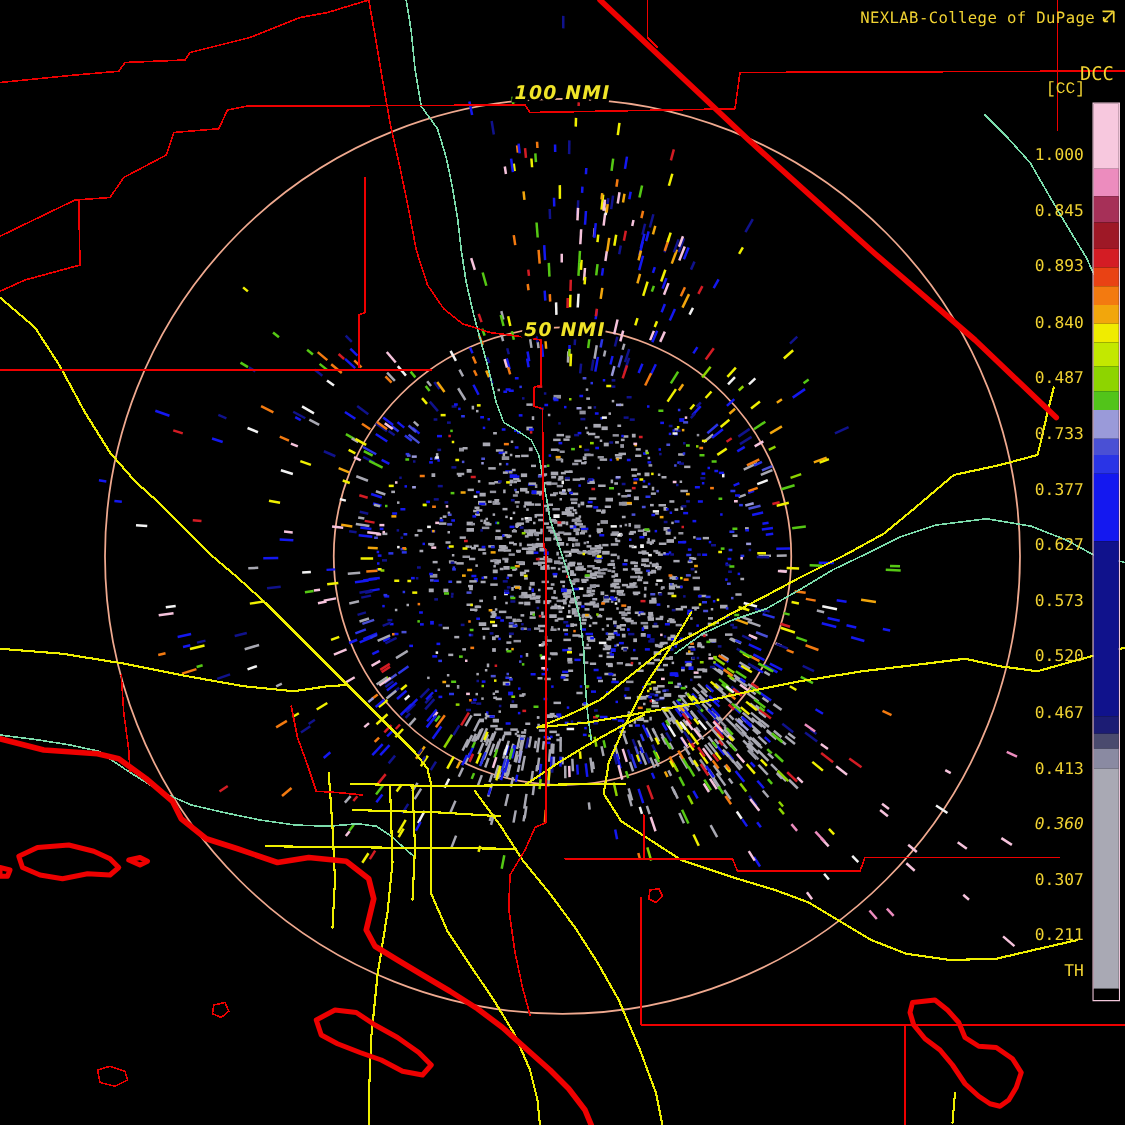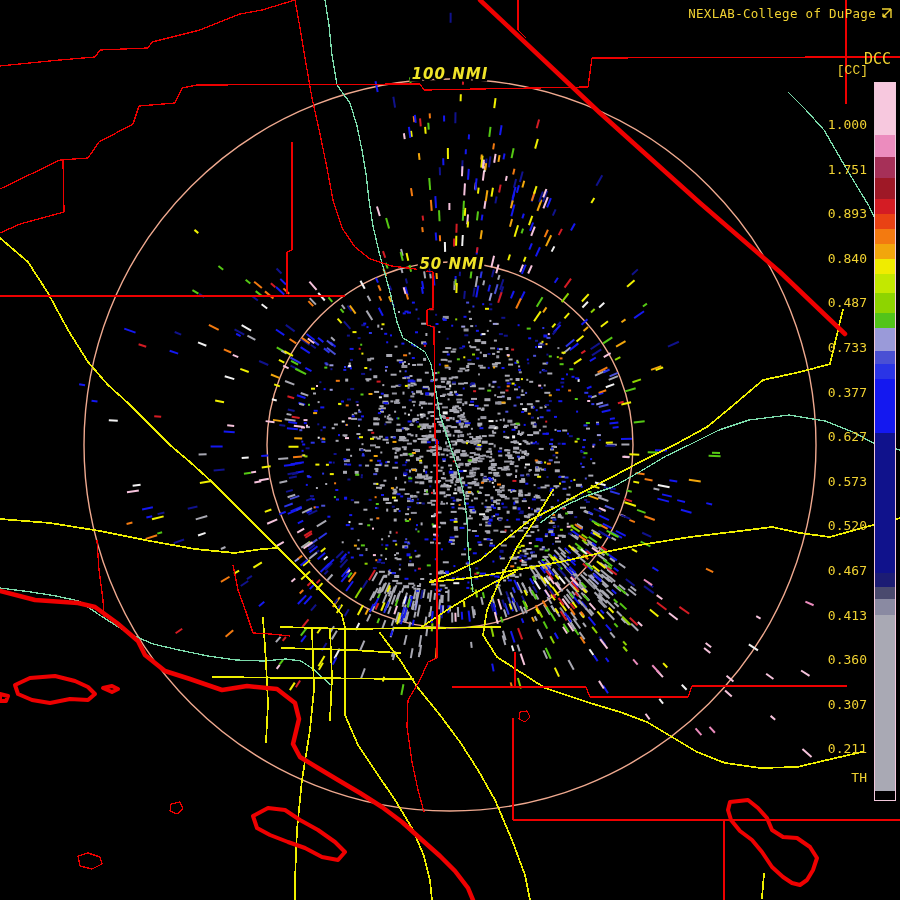--- a/index.html
+++ b/index.html
@@ -2704,30 +2704,30 @@
       <div class="seg" style="height: 54px; background: rgb(20, 24, 240);"></div>
       <div class="seg" style="height: 140px; background: rgb(16, 18, 140);"></div>
       <div class="seg" style="height: 14px; background: rgb(28, 28, 116);"></div>
       <div class="seg" style="height: 12px; background: rgb(74, 74, 110);"></div>
       <div class="seg" style="height: 16px; background: rgb(138, 138, 162);"></div>
       <div class="seg" style="height: 176px; background: rgb(169, 169, 180);"></div>
       <div class="seg" style="height: 9px; background: rgb(0, 0, 0);"></div>
     </div>
   <div id="ticks">
       <div class="tick" style="top: 106px;">1.000</div>
-      <div class="tick" style="top: 150.6px;">1.751</div>
+      <div class="tick" style="top: 150.6px;">0.845</div>
       <div class="tick" style="top: 195.2px;">0.893</div>
       <div class="tick" style="top: 239.8px;">0.840</div>
       <div class="tick" style="top: 284.4px;">0.487</div>
       <div class="tick" style="top: 329px;">0.733</div>
       <div class="tick" style="top: 373.6px;">0.377</div>
       <div class="tick" style="top: 418.2px;">0.627</div>
       <div class="tick" style="top: 462.8px;">0.573</div>
       <div class="tick" style="top: 507.4px;">0.520</div>
       <div class="tick" style="top: 552px;">0.467</div>
       <div class="tick" style="top: 596.6px;">0.413</div>
-      <div class="tick" style="top: 641.2px;">0.360</div>
+      <div class="tick" style="top: 641.2px; font-style: italic;">0.360</div>
       <div class="tick" style="top: 685.8px;">0.307</div>
       <div class="tick" style="top: 730.4px;">0.211</div>
     </div>
   <div class="th-label">TH</div>
 
 </div>
 
 </body></html>

